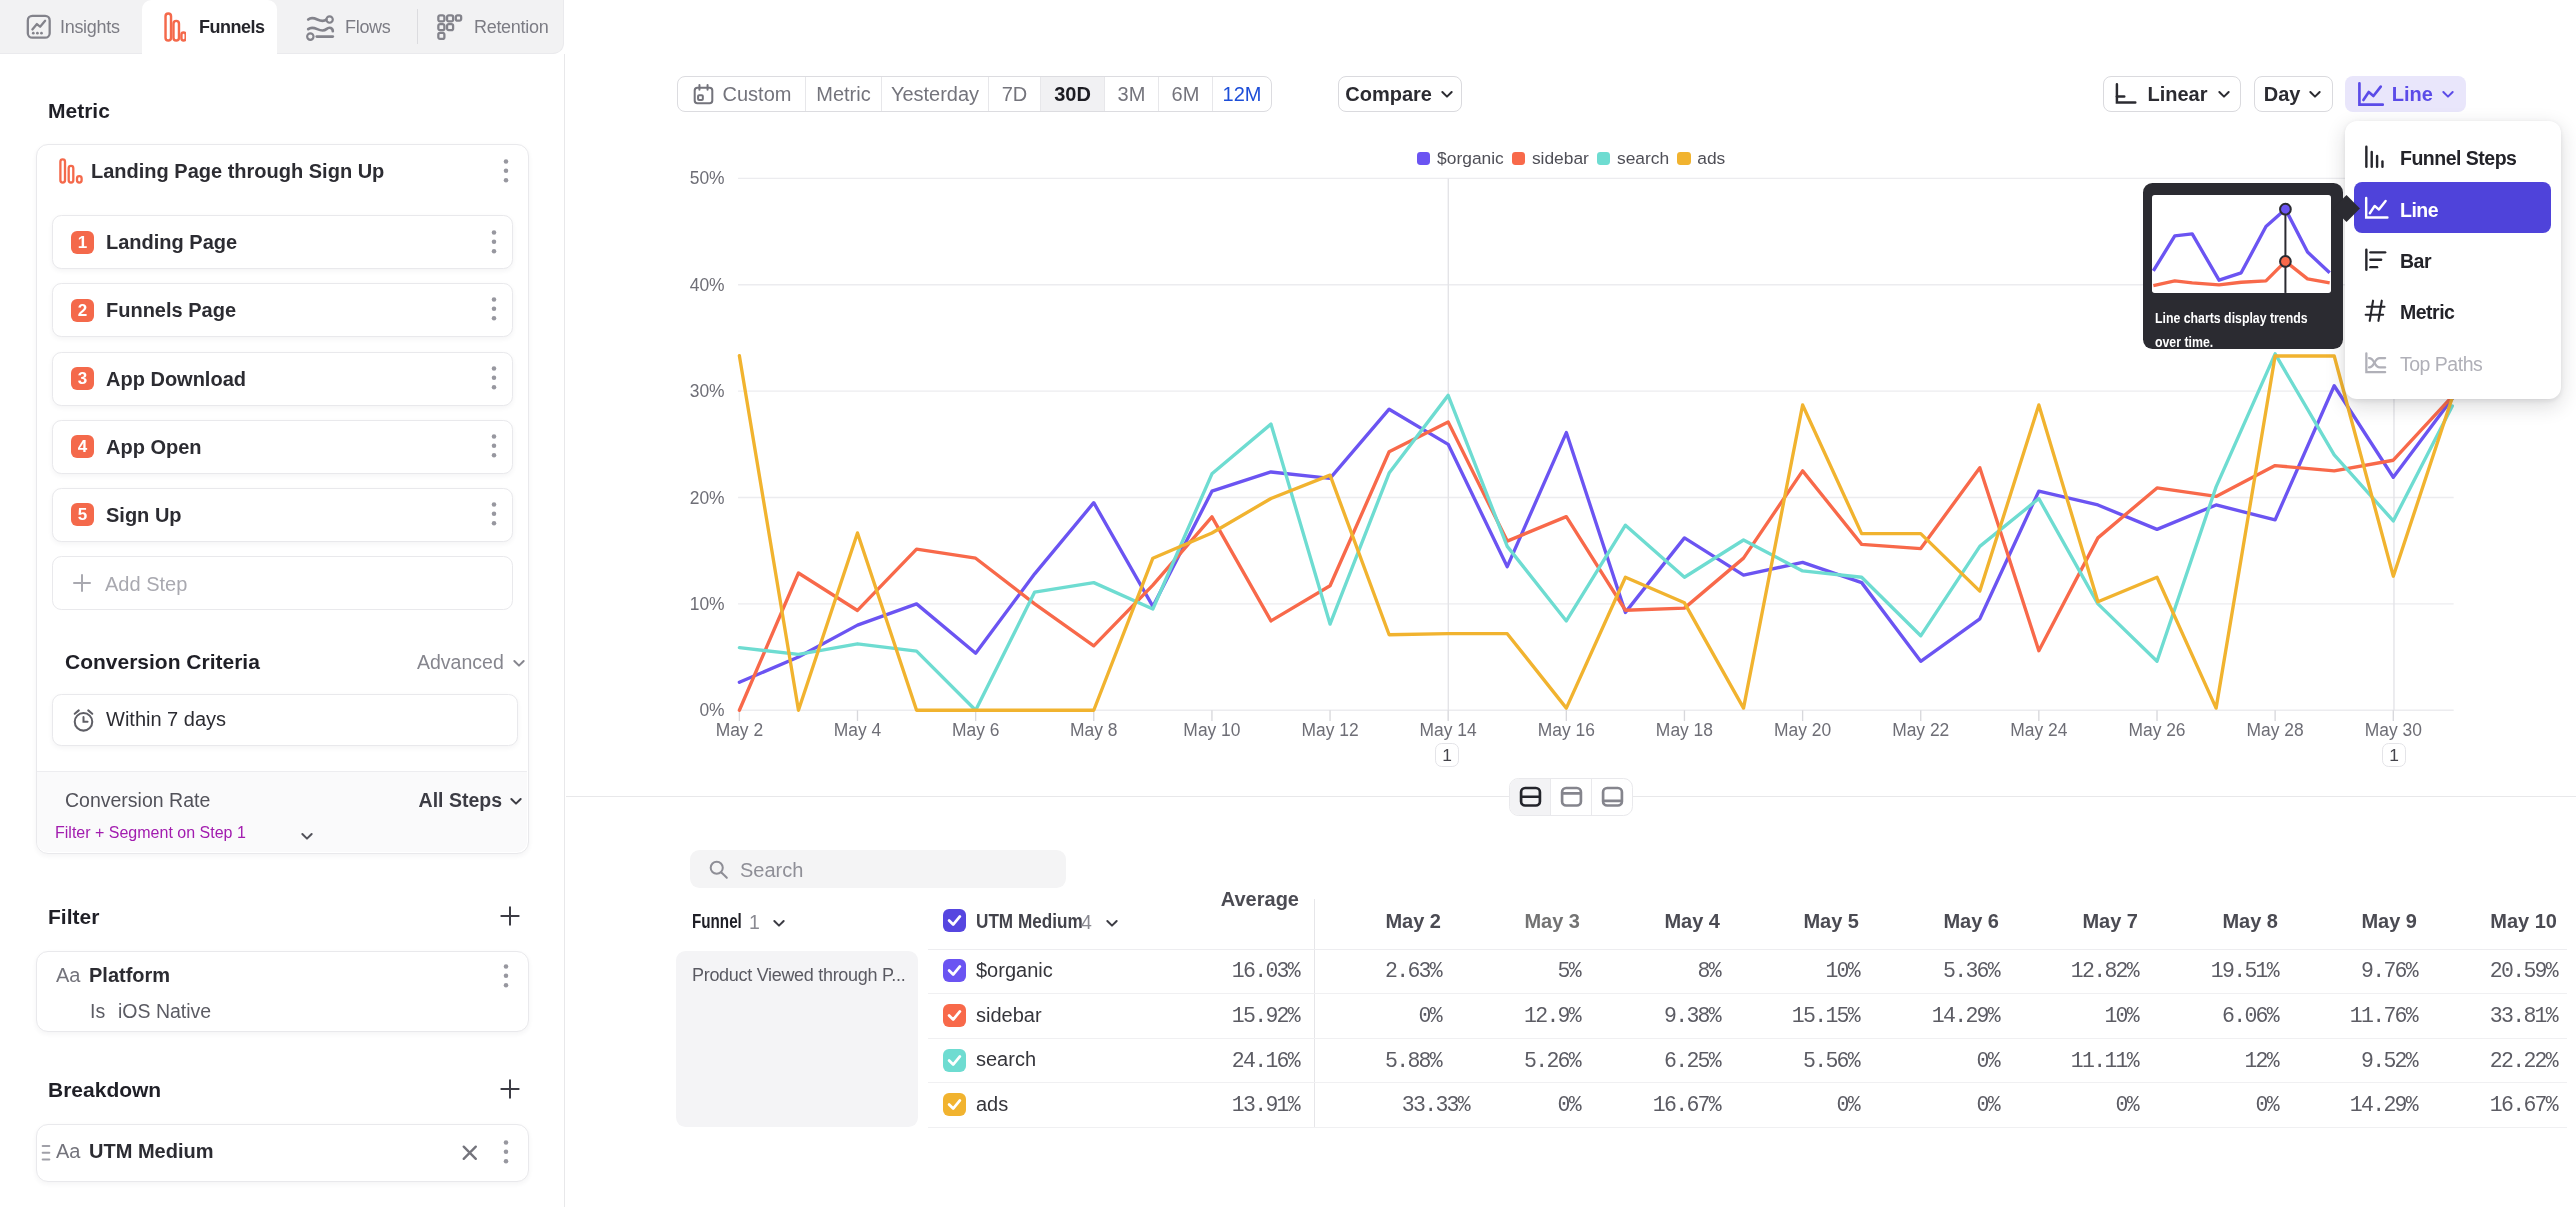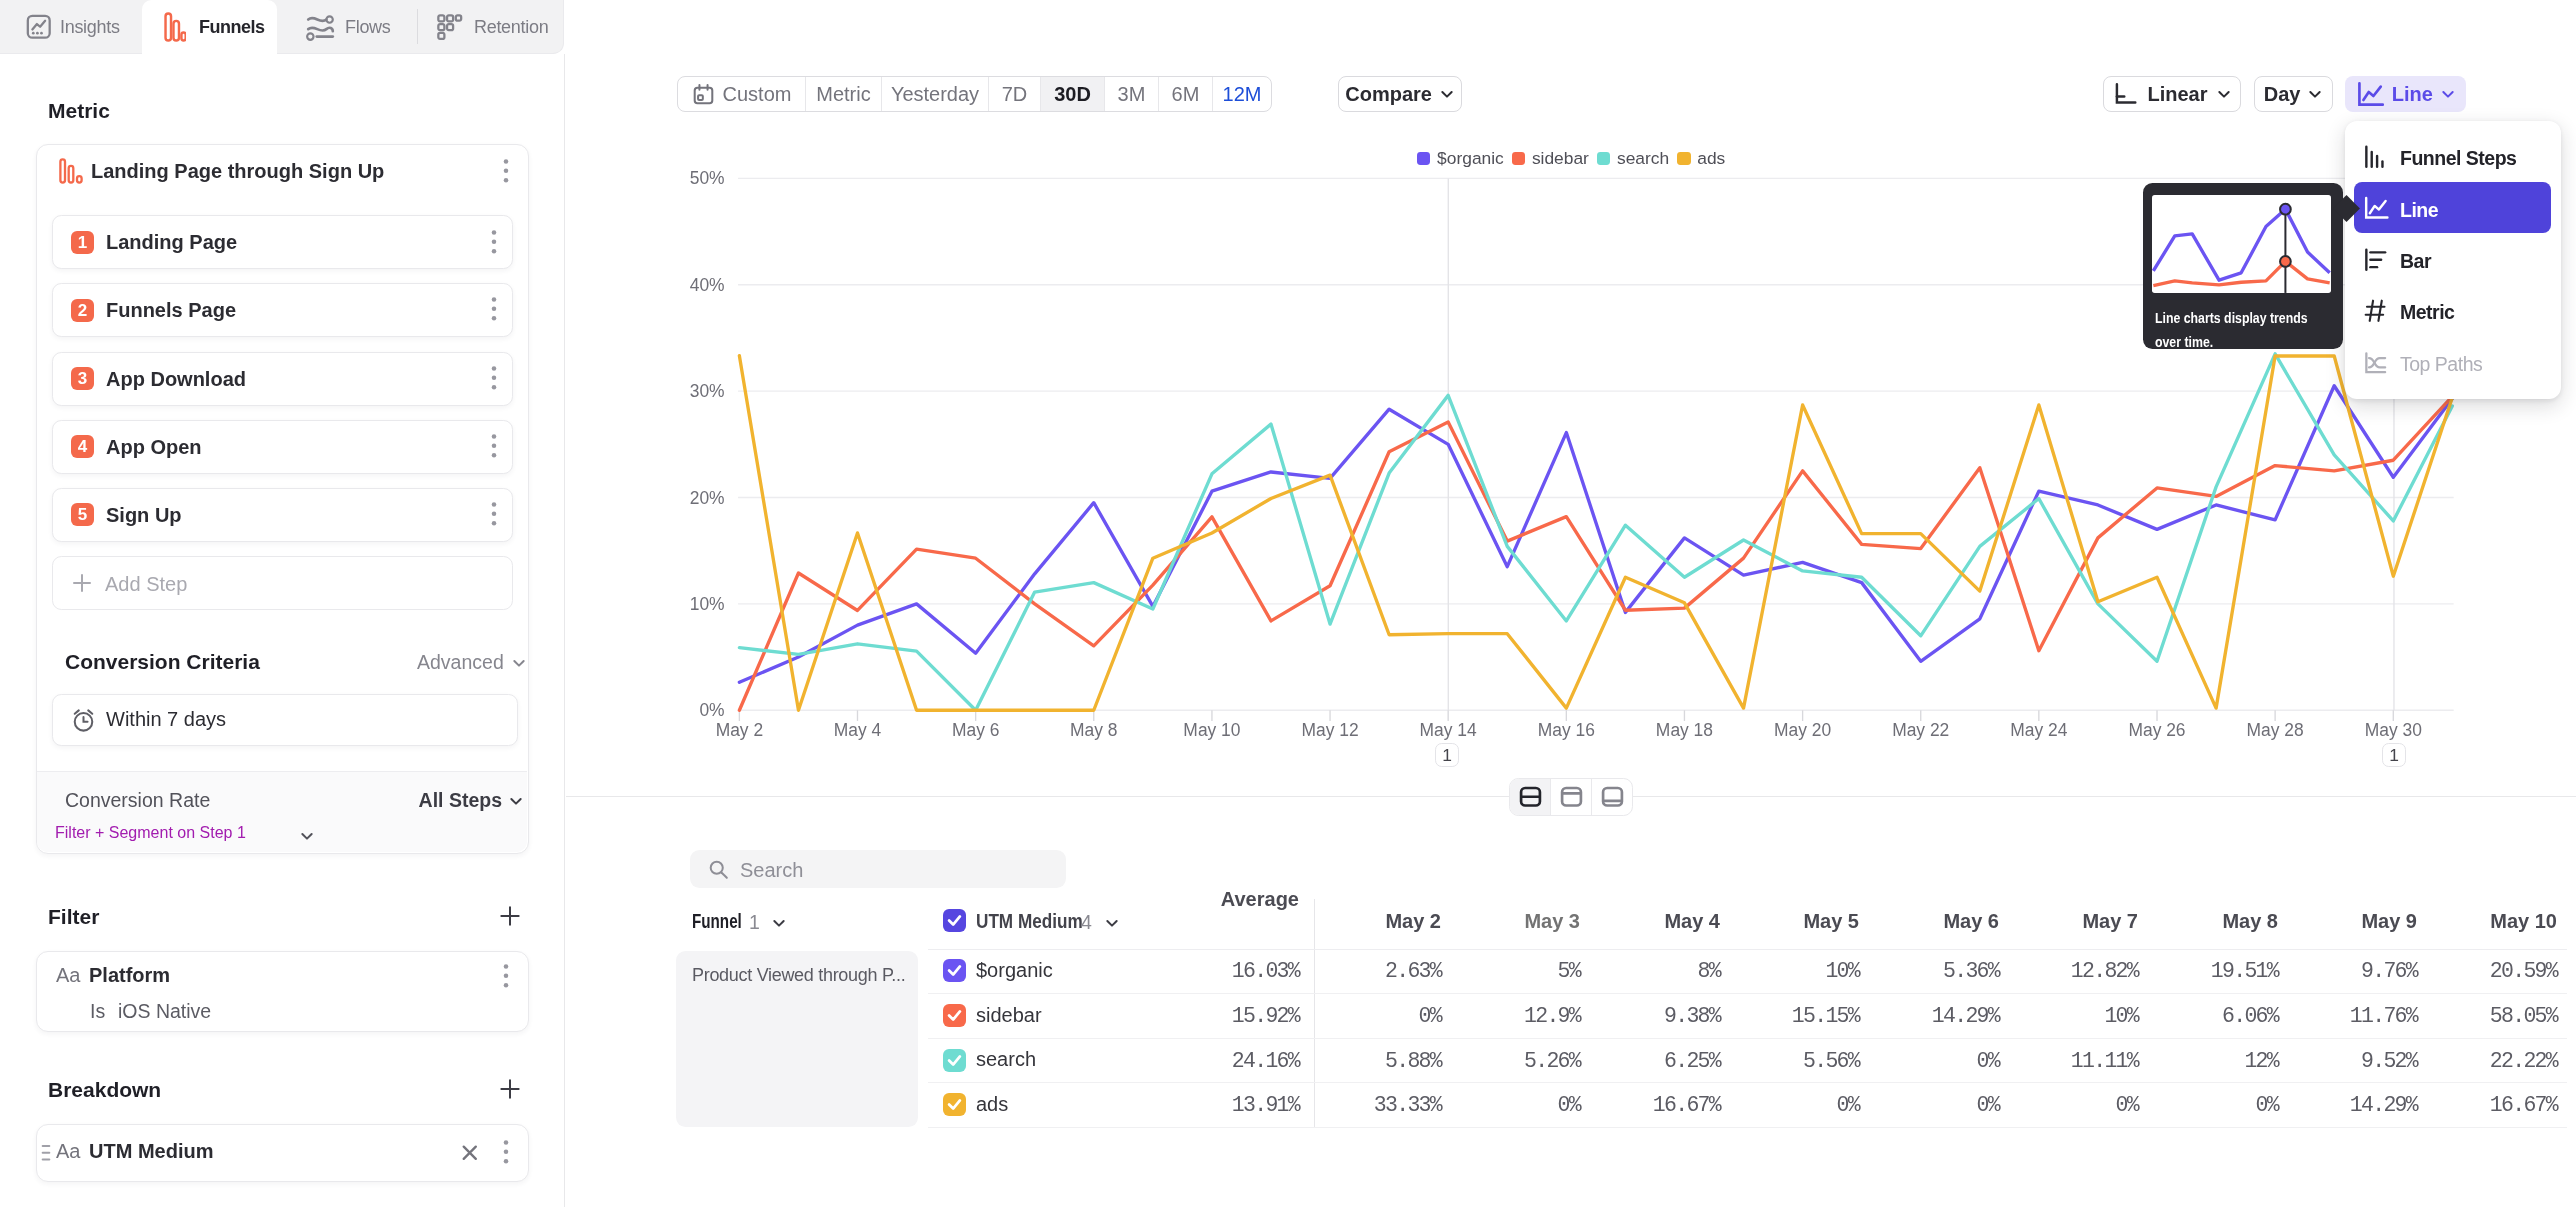--- a/index.html
+++ b/index.html
@@ -362,41 +362,41 @@
 <div class="abs" style="left:976px;top:1004px;font-size:20px;color:#35353b">sidebar</div>
 <div class="abs mono" style="left:1098px;top:1004px;width:201px;text-align:right">15.92%</div>
 <div class="abs mono" style="left:1240px;top:1004px;width:201px;text-align:right">0%</div>
 <div class="abs mono" style="left:1379px;top:1004px;width:201px;text-align:right">12.9%</div>
 <div class="abs mono" style="left:1519px;top:1004px;width:201px;text-align:right">9.38%</div>
 <div class="abs mono" style="left:1658px;top:1004px;width:201px;text-align:right">15.15%</div>
 <div class="abs mono" style="left:1798px;top:1004px;width:201px;text-align:right">14.29%</div>
 <div class="abs mono" style="left:1937px;top:1004px;width:201px;text-align:right">10%</div>
 <div class="abs mono" style="left:2077px;top:1004px;width:201px;text-align:right">6.06%</div>
 <div class="abs mono" style="left:2216px;top:1004px;width:201px;text-align:right">11.76%</div>
-<div class="abs mono" style="left:2356px;top:1004px;width:201px;text-align:right">58.05%</div>
+<div class="abs mono" style="left:2356px;top:1004px;width:201px;text-align:right">33.81%</div>
 <div class="abs" style="left:943px;top:1049px;width:23px;height:23px;border-radius:6px;background:#6edcd1"><svg width="23" height="23" viewBox="0 0 34 34">
       <polyline points="9,17 15,23 25,11" fill="none" stroke="#fff" stroke-width="4" stroke-linecap="round" stroke-linejoin="round"></polyline>
     </svg></div>
 <div class="abs" style="left:976px;top:1048px;font-size:20px;color:#35353b">search</div>
 <div class="abs mono" style="left:1098px;top:1049px;width:201px;text-align:right">24.16%</div>
 <div class="abs mono" style="left:1240px;top:1049px;width:201px;text-align:right">5.88%</div>
 <div class="abs mono" style="left:1379px;top:1049px;width:201px;text-align:right">5.26%</div>
 <div class="abs mono" style="left:1519px;top:1049px;width:201px;text-align:right">6.25%</div>
 <div class="abs mono" style="left:1658px;top:1049px;width:201px;text-align:right">5.56%</div>
 <div class="abs mono" style="left:1798px;top:1049px;width:201px;text-align:right">0%</div>
 <div class="abs mono" style="left:1937px;top:1049px;width:201px;text-align:right">11.11%</div>
 <div class="abs mono" style="left:2077px;top:1049px;width:201px;text-align:right">12%</div>
 <div class="abs mono" style="left:2216px;top:1049px;width:201px;text-align:right">9.52%</div>
 <div class="abs mono" style="left:2356px;top:1049px;width:201px;text-align:right">22.22%</div>
 <div class="abs" style="left:943px;top:1093px;width:23px;height:23px;border-radius:6px;background:#f1b32f"><svg width="23" height="23" viewBox="0 0 34 34">
       <polyline points="9,17 15,23 25,11" fill="none" stroke="#fff" stroke-width="4" stroke-linecap="round" stroke-linejoin="round"></polyline>
     </svg></div>
 <div class="abs" style="left:976px;top:1093px;font-size:20px;color:#35353b">ads</div>
 <div class="abs mono" style="left:1098px;top:1093px;width:201px;text-align:right">13.91%</div>
-<div class="abs mono" style="left:1240px;top:1093px;width:201px;text-align:right">33.33%</div>
+<div class="abs mono" style="left:1268px;top:1093px;width:201px;text-align:right">33.33%</div>
 <div class="abs mono" style="left:1379px;top:1093px;width:201px;text-align:right">0%</div>
 <div class="abs mono" style="left:1519px;top:1093px;width:201px;text-align:right">16.67%</div>
 <div class="abs mono" style="left:1658px;top:1093px;width:201px;text-align:right">0%</div>
 <div class="abs mono" style="left:1798px;top:1093px;width:201px;text-align:right">0%</div>
 <div class="abs mono" style="left:1937px;top:1093px;width:201px;text-align:right">0%</div>
 <div class="abs mono" style="left:2077px;top:1093px;width:201px;text-align:right">0%</div>
 <div class="abs mono" style="left:2216px;top:1093px;width:201px;text-align:right">14.29%</div>
 <div class="abs mono" style="left:2356px;top:1093px;width:201px;text-align:right">16.67%</div>
 
 <div class="abs" style="left:2345px;top:121px;width:216px;height:278px;background:#fff;border-radius:12px;box-shadow:0 6.7px 20px rgba(30,30,40,.16),0 1.3px 4px rgba(30,30,40,.08)"></div>

